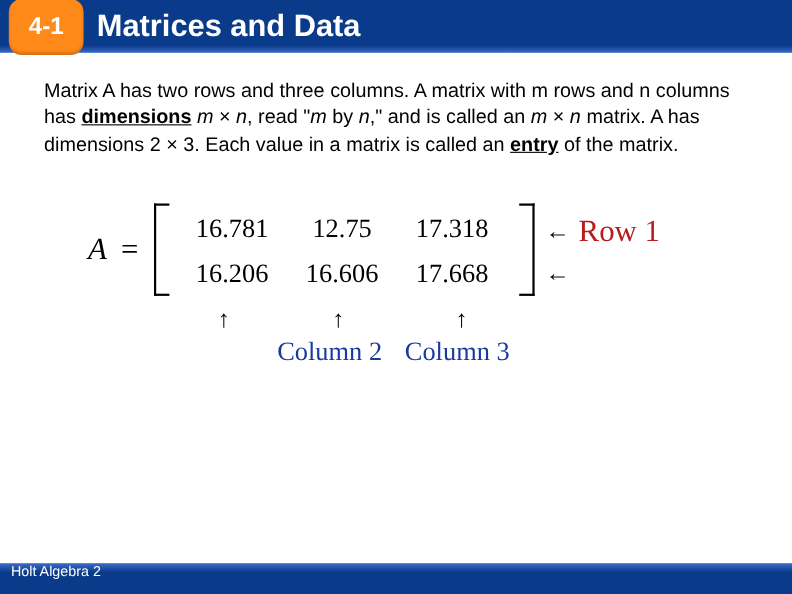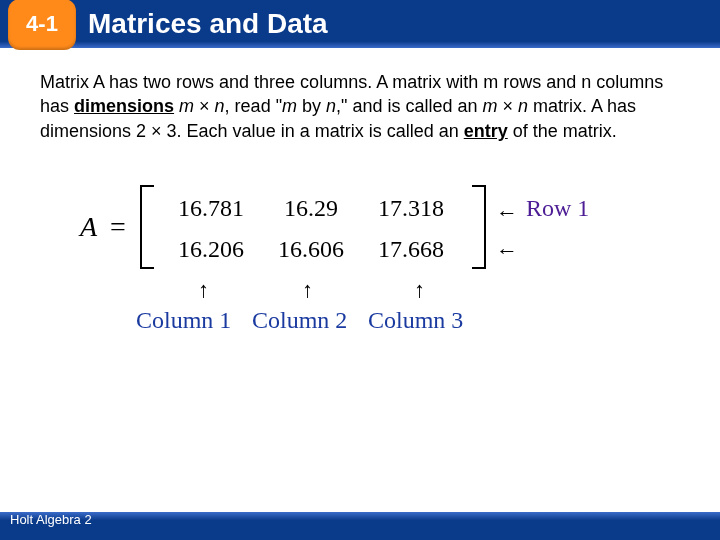--- a/index.html
+++ b/index.html
@@ -90,23 +90,23 @@
     padding: 6px 16px;
     text-align: center;
   }
   .row-arrow {
     position: absolute;
     font-size: 22px;
     color: #000;
   }
   .row-label {
     position: absolute;
-    color: #4c1d95;
+    color: #b91c1c;
     font-family: Georgia, 'Times New Roman', serif;
-    font-size: 24px;
+    font-size: 28px;
   }
   .col-arrow {
     position: absolute;
     font-size: 22px;
     color: #000;
   }
   .col-label {
     position: absolute;
     color: #1a3aa0;
     font-family: Georgia, 'Times New Roman', serif;
@@ -150,40 +150,39 @@
 </div>
 
 <div class="figure">
   <span class="lhs">A</span>
   <span class="eq">=</span>
   <div class="bracket left"></div>
   <table class="mtable">
     <tbody>
         <tr>
       <td>16.781</td>
-      <td>16.29</td>
+      <td>12.75</td>
       <td>17.318</td>
     </tr>
     <tr>
       <td>16.206</td>
       <td>16.606</td>
       <td>17.668</td>
     </tr>
   </tbody>
     </table>
   <div class="bracket right"></div>
 
   <span class="row-arrow" style="left:416px; top:20px;">←</span>
   <span class="row-label" style="left:446px; top:18px;">Row 1</span>
   <span class="row-arrow" style="left:416px; top:58px;">←</span>
 
   <span class="col-arrow" style="left:118px; top:100px;">↑</span>
   <span class="col-arrow" style="left:222px; top:100px;">↑</span>
   <span class="col-arrow" style="left:334px; top:100px;">↑</span>
 
-  <span class="col-label" style="left:56px; top:130px;">Column 1</span>
   <span class="col-label" style="left:172px; top:130px;">Column 2</span>
   <span class="col-label" style="left:288px; top:130px;">Column 3</span>
 </div>
 
 <div class="footer">
   <span class="footer-left">Holt Algebra 2</span>
 </div>
 
 </body></html>

